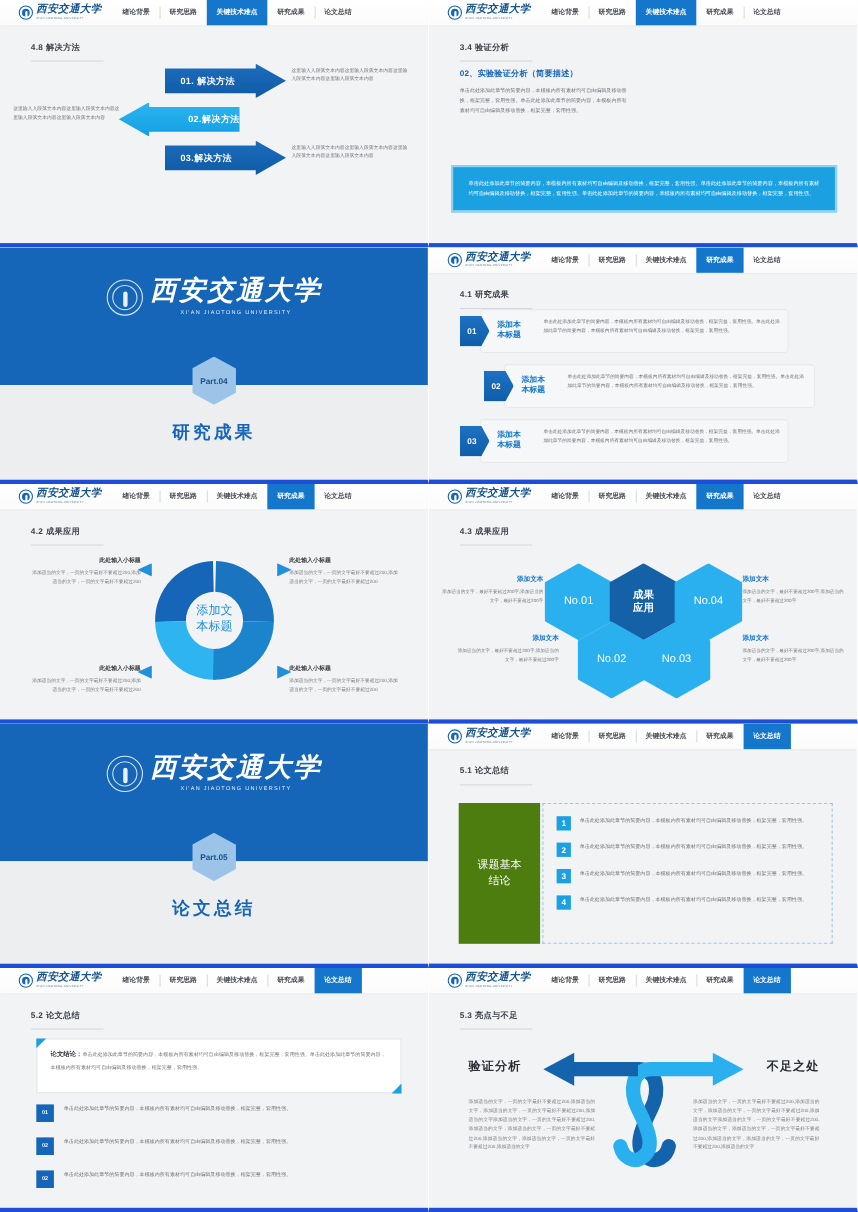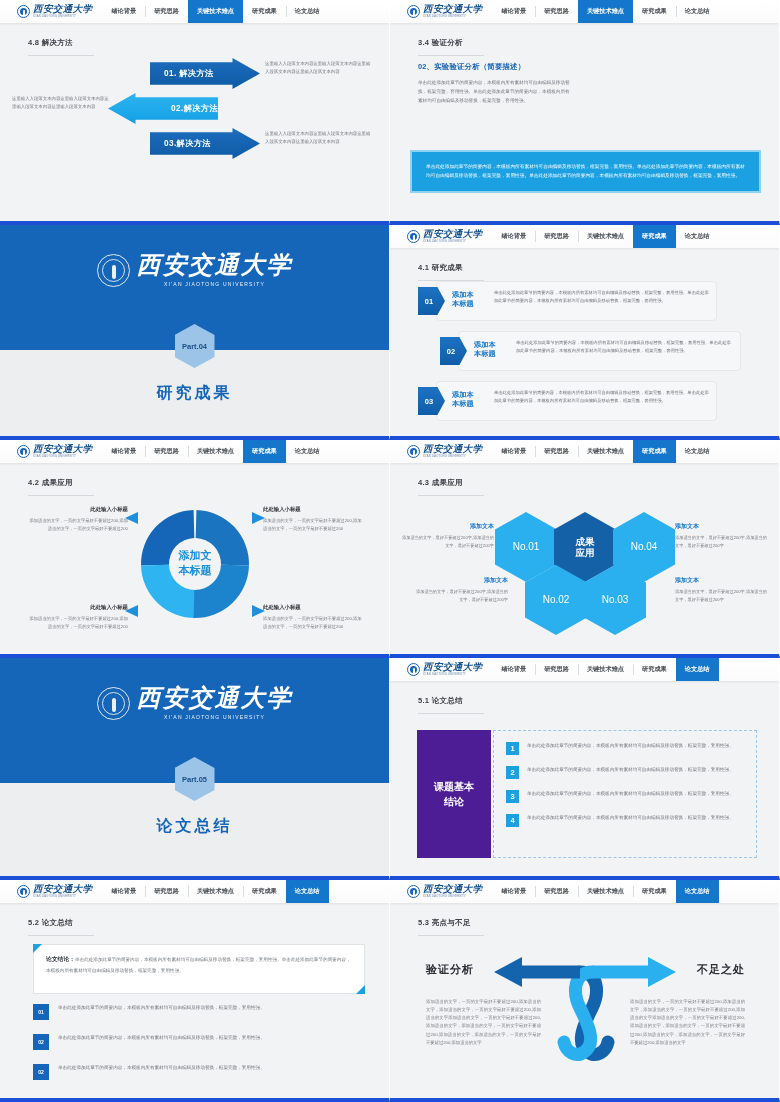--- a/index.html
+++ b/index.html
@@ -214,21 +214,21 @@
     position: absolute; top: 8px; font-size: 4.3px; color: #6d7379;
     line-height: 1.95;
   }
 
   
   .donut-wrap {
     position: absolute; left: 135px; top: 64px; width: 120px; height: 120px;
   }
   .donut-label {
     position: absolute; left: 0; right: 0; top: 44px;
-    text-align: center; font-size: 11px; font-weight: bold;
+    text-align: center; font-size: 11px; font-weight: normal;
     color: #1a8fd8; line-height: 1.35;
   }
   .side-block { position: absolute; width: 100px; }
   .side-block h5 { font-size: 5.4px; color: #35393e; font-weight: bold; margin-bottom: 4px; }
   .side-block p { font-size: 4.3px; color: #74797f; line-height: 1.85; }
 
   
   .hexgrid { position: absolute; left: 105px; top: 72px; width: 180px; height: 128px; }
   .hex {
     position: absolute; width: 62px; height: 70px;
@@ -237,23 +237,23 @@
     color: #fff; font-size: 10px; line-height: 1.2; text-align: center;
   }
   .hex.center { font-weight: bold; font-size: 9.5px; }
   .hx-block { position: absolute; width: 92px; }
   .hx-block h5 { font-size: 6px; color: #1577cc; font-weight: bold; margin-bottom: 3px; }
   .hx-block p { font-size: 4.2px; color: #74797f; line-height: 1.8; }
 
   
   .concl-left {
     position: absolute; left: 27px; top: 72px; width: 74px; height: 128px;
-    background: #4c1d95; color: #fff;
+    background: #4d7c0f; color: #fff;
     display: flex; align-items: center; justify-content: center;
-    font-size: 10px; font-weight: bold; line-height: 1.55; text-align: center;
+    font-size: 10px; font-weight: normal; line-height: 1.55; text-align: center;
   }
   .concl-right {
     position: absolute; left: 103px; right: 22px; top: 72px; height: 128px;
     border: 1px dashed #9dc6e8; padding: 11px 12px 0 12px;
   }
   .cr-item { display: flex; gap: 8px; margin-bottom: 11px; }
   .cr-num {
     flex: none; width: 13px; height: 13px; background: #1ba0e2; color: #fff;
     display: flex; align-items: center; justify-content: center;
     font-size: 7.5px; font-weight: bold;

